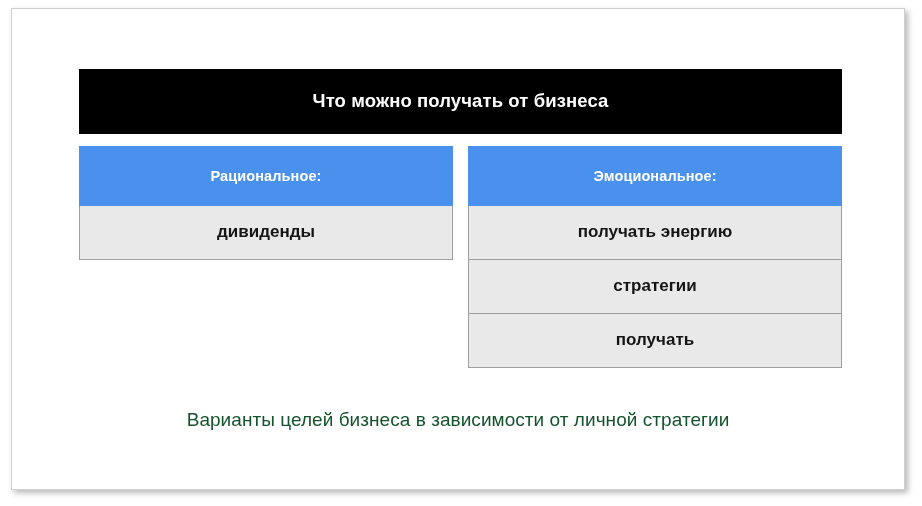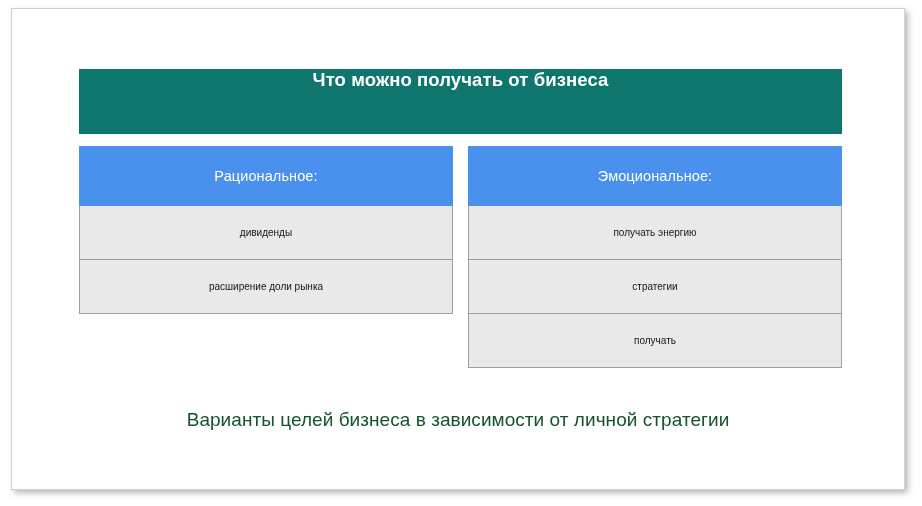--- a/index.html
+++ b/index.html
@@ -34,23 +34,23 @@
     height: 100%;
   }
 
   
   .title-banner {
     position: absolute;
     left: 67px;
     top: 60px;
     width: 763px;
     height: 65px;
-    background: #0f766e;
+    background: #000000;
     display: flex;
-    align-items: flex-start;
+    align-items: center;
     justify-content: center;
     box-sizing: border-box;
   }
   .title-banner-text {
     color: #ffffff;
     font-size: 18.5px;
     font-weight: bold;
     letter-spacing: 0.1px;
     text-align: center;
     line-height: 1.2;
@@ -74,41 +74,41 @@
     height: 60px;
     background: #4a90ed;
     display: flex;
     align-items: center;
     justify-content: center;
     box-sizing: border-box;
   }
   .column-header-text {
     color: #ffffff;
     font-size: 14.5px;
-    font-weight: normal;
+    font-weight: bold;
     text-align: center;
     letter-spacing: 0.1px;
   }
   .cell {
     height: 54px;
     background: #e9e9e9;
     border: 1px solid #9e9e9e;
     border-top: none;
     display: flex;
     align-items: center;
     justify-content: center;
     box-sizing: border-box;
   }
   .cell:first-of-type {
     border-top: 1px solid #9e9e9e;
   }
   .cell-text {
     color: #151515;
-    font-size: 10px;
-    font-weight: normal;
+    font-size: 17px;
+    font-weight: bold;
     text-align: left;
     line-height: 1.2;
   }
 
   
   .caption {
     position: absolute;
     left: 0;
     right: 0;
     top: 400px;
@@ -133,23 +133,20 @@
 
     <div class="columns">
 
       <div class="column">
         <div class="column-header">
           <div class="column-header-text">Рациональное:</div>
         </div>
         <div class="cell">
           <div class="cell-text">дивиденды</div>
         </div>
-        <div class="cell">
-          <div class="cell-text">расширение доли рынка</div>
-        </div>
       </div>
 
       <div class="column">
         <div class="column-header">
           <div class="column-header-text">Эмоциональное:</div>
         </div>
         <div class="cell">
           <div class="cell-text">получать энергию</div>
         </div>
         <div class="cell">

